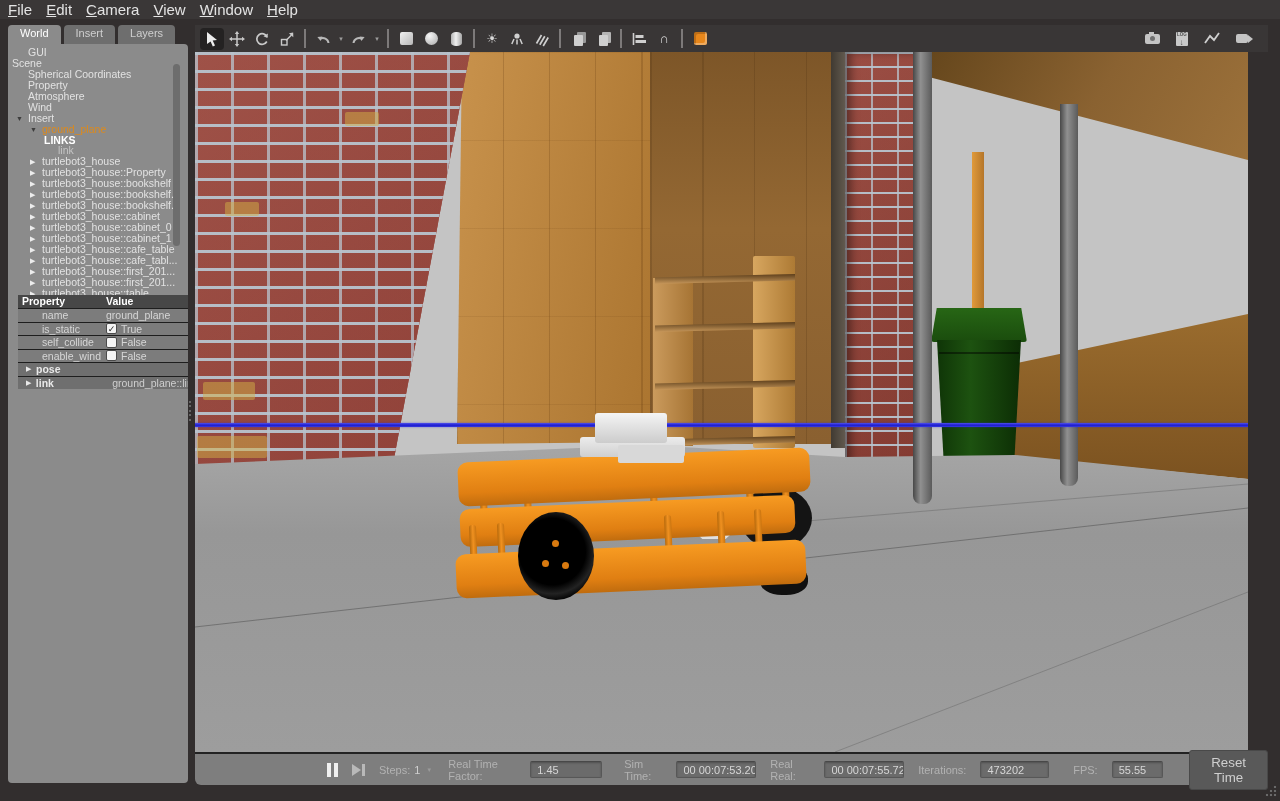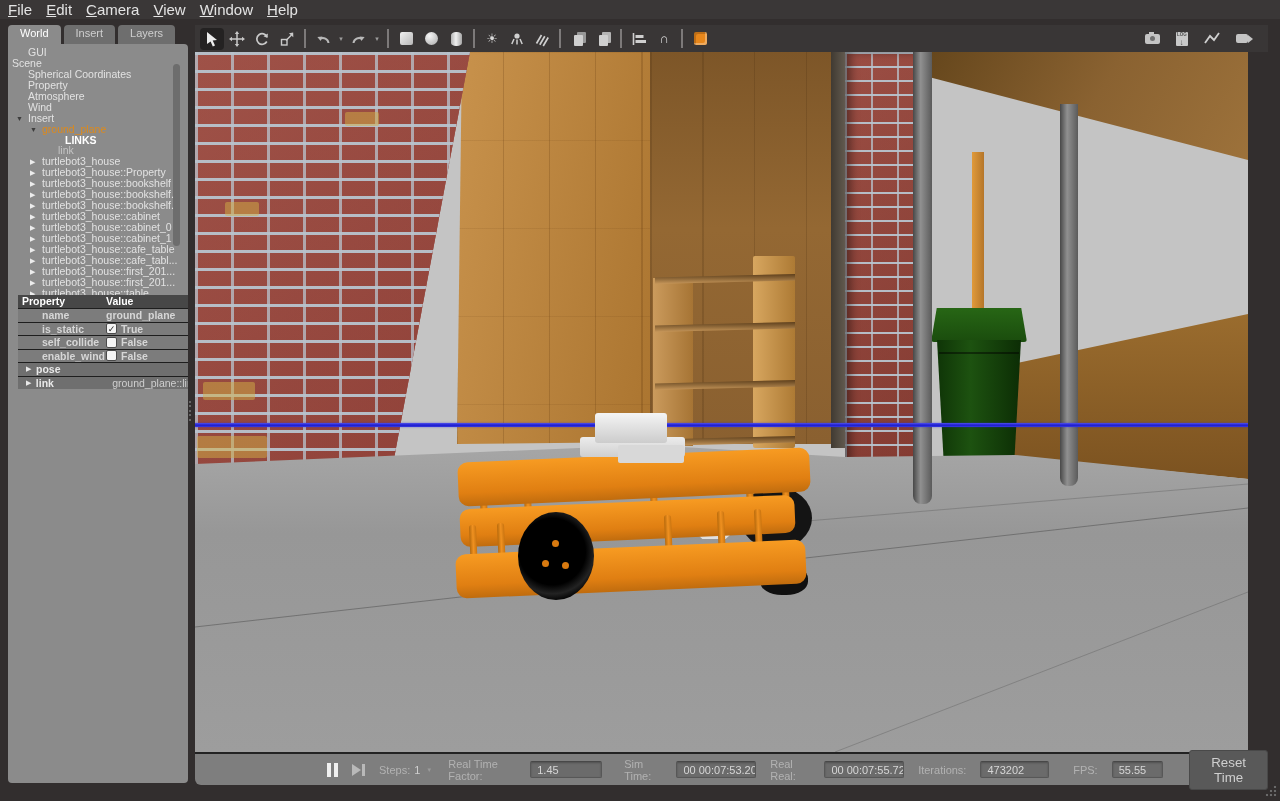--- a/index.html
+++ b/index.html
@@ -31,21 +31,21 @@
   .trow.boldw { color:#ffffff; font-weight:bold; }
   .trow.dim { color:#c4c4c4; }
   .tree-thumb { position:absolute; left:165px; top:20px; width:7px; height:182px;
     background:#6d6d6d; border-radius:4px; }
   
   .props { position:absolute; left:10px; top:251px; width:180px; font-size:10.5px; }
   .phead { display:flex; background:#474747; color:#ffffff; font-weight:bold; height:13px;
     line-height:13px; }
   .phead .c1 { width:88px; padding-left:4px; }
   .prow { display:flex; align-items:center; height:13.5px; background:#7c7c7c;
-    border-top:1px solid #1e1e1e; color:#d6d6d6;font-weight:bold; }
+    border-top:1px solid #1e1e1e; color:#d6d6d6; }
   .prow .pname { width:88px; padding-left:24px; white-space:nowrap; }
   .prow.group { background:#6f6f6f; color:#e9e9e9; font-weight:bold; }
   .prow.group .pname { padding-left:18px; }
   .prow.group .garr { display:inline-block; width:10px; margin-left:8px; font-size:7px; color:#e9e9e9; }
   .prow.group .pname { width:78px; }
   .cbox { display:inline-block; width:11px; height:11px; background:#f4f4f4; border:1px solid #4a4a4a;
     border-radius:2px; margin-right:4px; font-size:9px; line-height:10px; text-align:center; color:#1d1d1d; }
   .pval { white-space:nowrap; }
 
   
@@ -207,21 +207,21 @@
     <div class="panel-main">
       <div class="tree">
         <div class="trow" style="padding-left:20px"><span>GUI</span></div>
         <div class="trow" style="padding-left:4px"><span>Scene</span></div>
         <div class="trow" style="padding-left:20px"><span>Spherical Coordinates</span></div>
         <div class="trow" style="padding-left:20px"><span>Property</span></div>
         <div class="trow" style="padding-left:20px"><span>Atmosphere</span></div>
         <div class="trow" style="padding-left:20px"><span>Wind</span></div>
         <div class="trow" style="padding-left:8px"><span class="arr dark">▼</span><span>Insert</span></div>
         <div class="trow sel" style="padding-left:22px"><span class="arr dark">▼</span><span>ground_plane</span></div>
-        <div class="trow boldw" style="padding-left:57px"><span>LINKS</span></div>
+        <div class="trow boldw" style="padding-left:36px"><span>LINKS</span></div>
         <div class="trow dim" style="padding-left:50px"><span>link</span></div>
         <div class="trow" style="padding-left:22px"><span class="arr lite">▶</span><span>turtlebot3_house</span></div>
         <div class="trow" style="padding-left:22px"><span class="arr lite">▶</span><span>turtlebot3_house::Property</span></div>
         <div class="trow" style="padding-left:22px"><span class="arr lite">▶</span><span>turtlebot3_house::bookshelf</span></div>
         <div class="trow" style="padding-left:22px"><span class="arr lite">▶</span><span>turtlebot3_house::bookshelf...</span></div>
         <div class="trow" style="padding-left:22px"><span class="arr lite">▶</span><span>turtlebot3_house::bookshelf...</span></div>
         <div class="trow" style="padding-left:22px"><span class="arr lite">▶</span><span>turtlebot3_house::cabinet</span></div>
         <div class="trow" style="padding-left:22px"><span class="arr lite">▶</span><span>turtlebot3_house::cabinet_0</span></div>
         <div class="trow" style="padding-left:22px"><span class="arr lite">▶</span><span>turtlebot3_house::cabinet_1</span></div>
         <div class="trow" style="padding-left:22px"><span class="arr lite">▶</span><span>turtlebot3_house::cafe_table</span></div>

